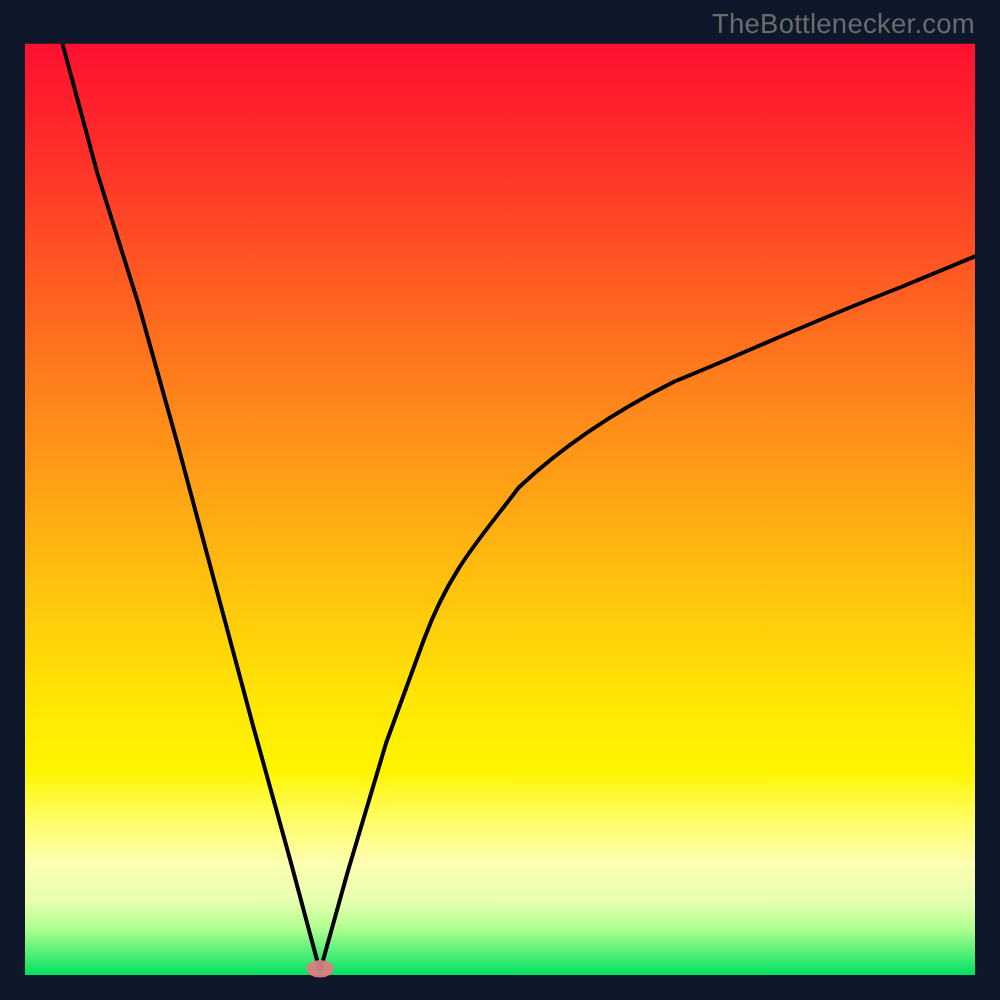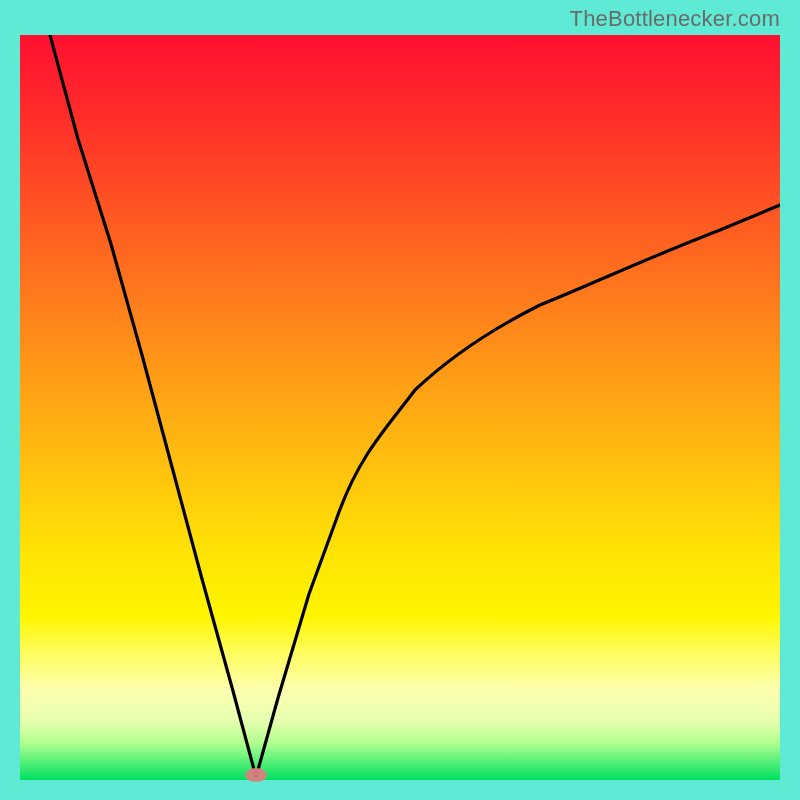--- a/index.html
+++ b/index.html
@@ -7,21 +7,21 @@
     width: 800px;
     height: 800px;
     background: #000;
     position: relative;
     overflow: hidden;
     font-family: Arial, Helvetica, sans-serif;
   }
   .frame {
     position: absolute;
     inset: 0;
-    background: #5eead4;
+    background: #0f172a;
   }
   .plot-area {
     position: absolute;
     left: 20px;
     top: 35px;
     width: 760px;
     height: 745px;
     background: linear-gradient(to bottom,
       #ff1030 0%,
       #ff2a2a 10%,

